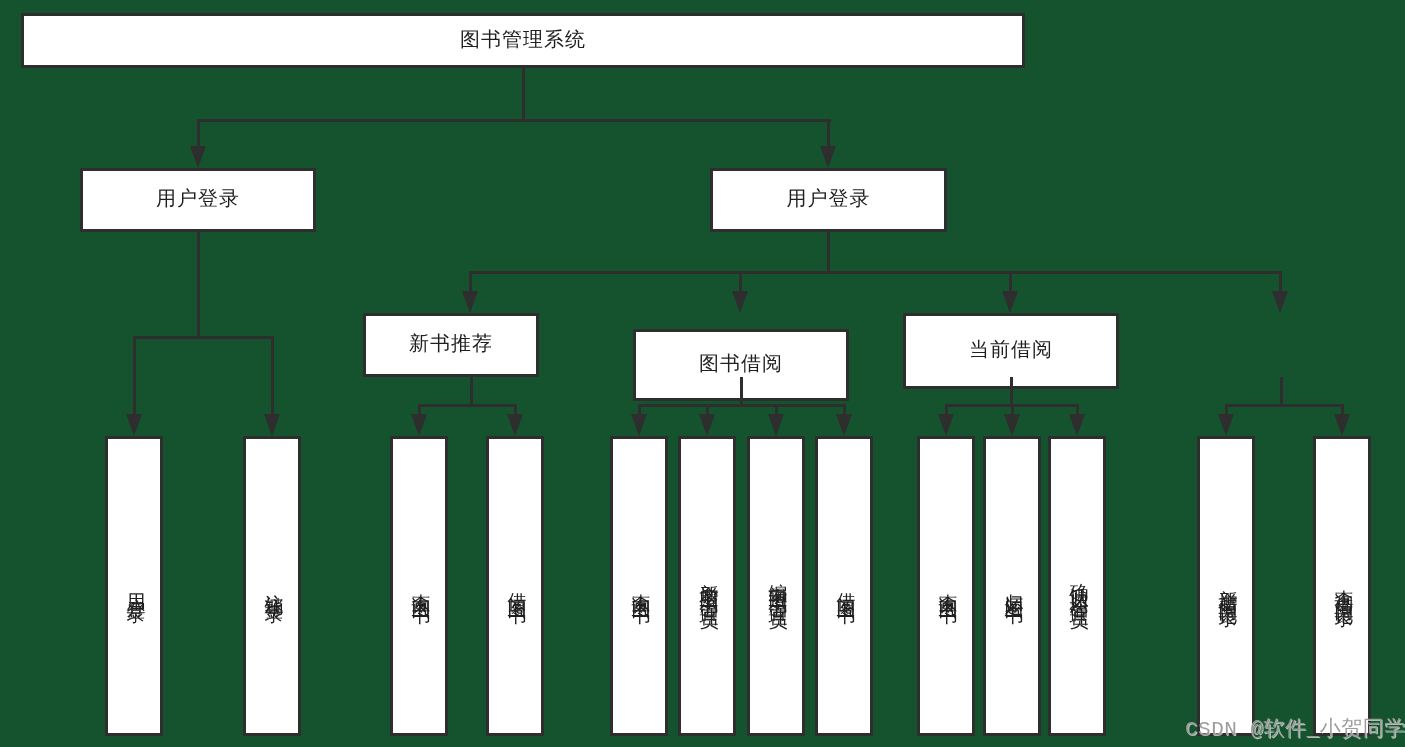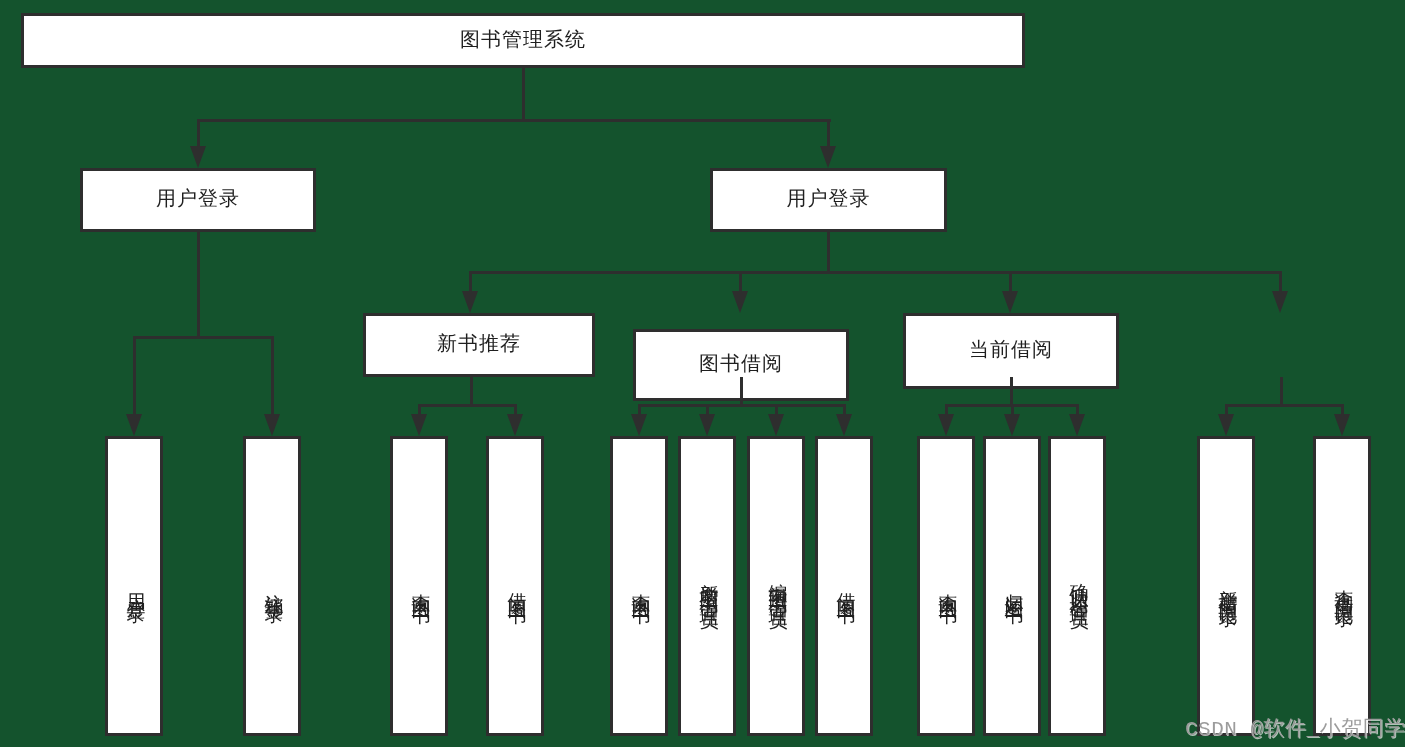--- a/index.html
+++ b/index.html
@@ -35,21 +35,21 @@
 <body>
 
 <div class="stage">
 
   <div class="box" style="left:21px;top:13px;width:1004px;height:55px;">图书管理系统</div>
 
   <div class="box" style="left:80px;top:168px;width:236px;height:64px;">用户登录</div>
 
   <div class="box" style="left:710px;top:168px;width:237px;height:64px;">用户登录</div>
 
-  <div class="box" style="left:363px;top:313px;width:232px;height:64px;">新书推荐</div>
+  <div class="box" style="left:363px;top:313px;width:176px;height:64px;">新书推荐</div>
   <div class="box" style="left:633px;top:313px;width:216px;height:72px;margin-top:16px;">图书借阅</div>
   <div class="box" style="left:903px;top:313px;width:216px;height:76px;">当前借阅</div>
 
   <div class="box vbox" style="left:105px;top:436px;width:58px;height:300px;">
     <span class="vtxt">用户登录</span>
     </div>
   <div class="box vbox" style="left:243px;top:436px;width:58px;height:300px;">
     <span class="vtxt">注销登录</span>
     </div>
 

